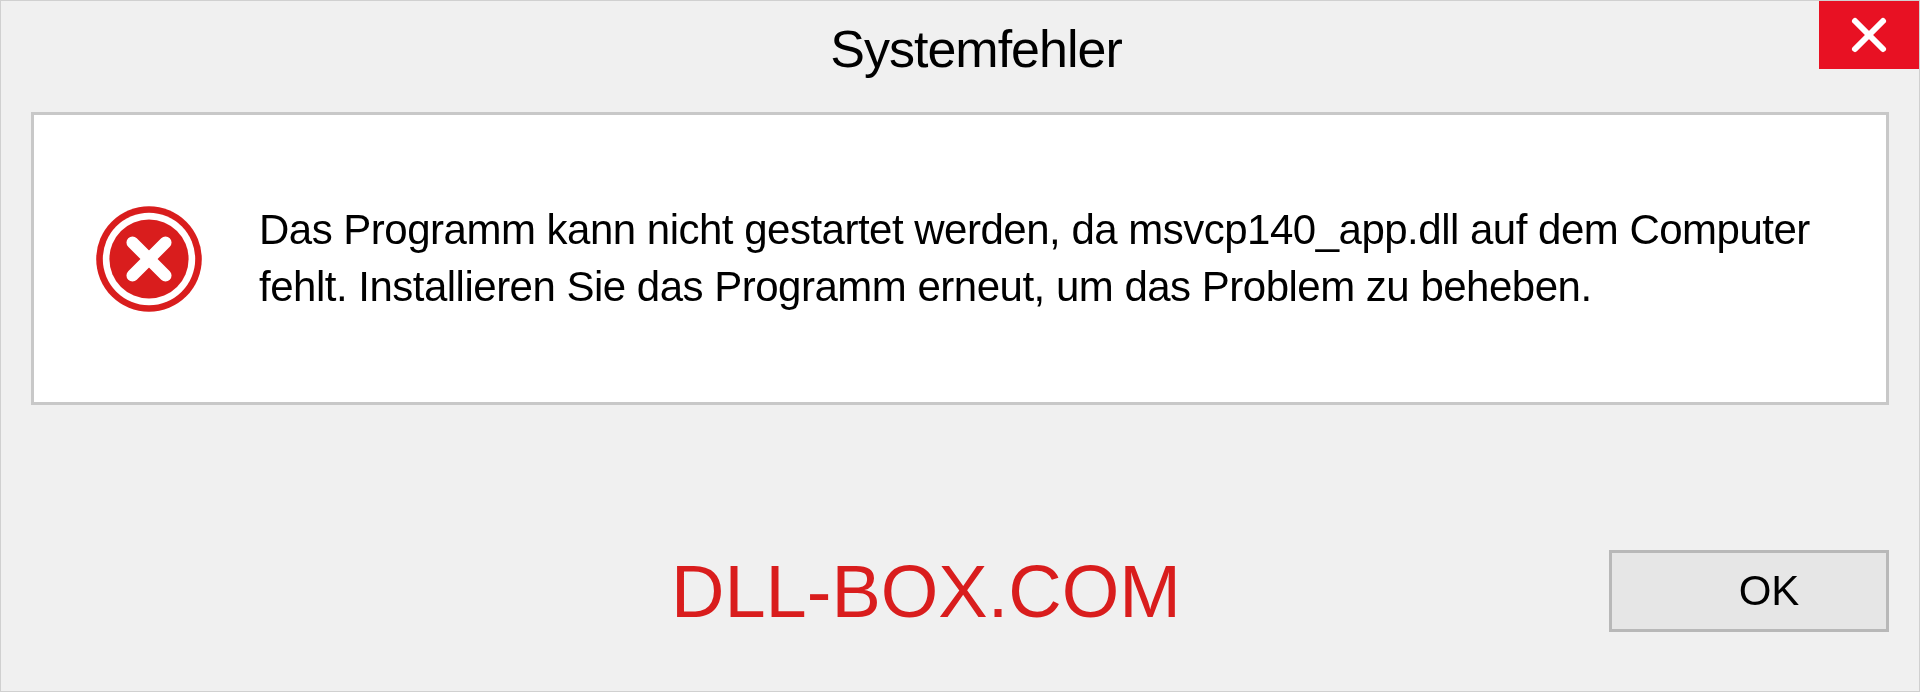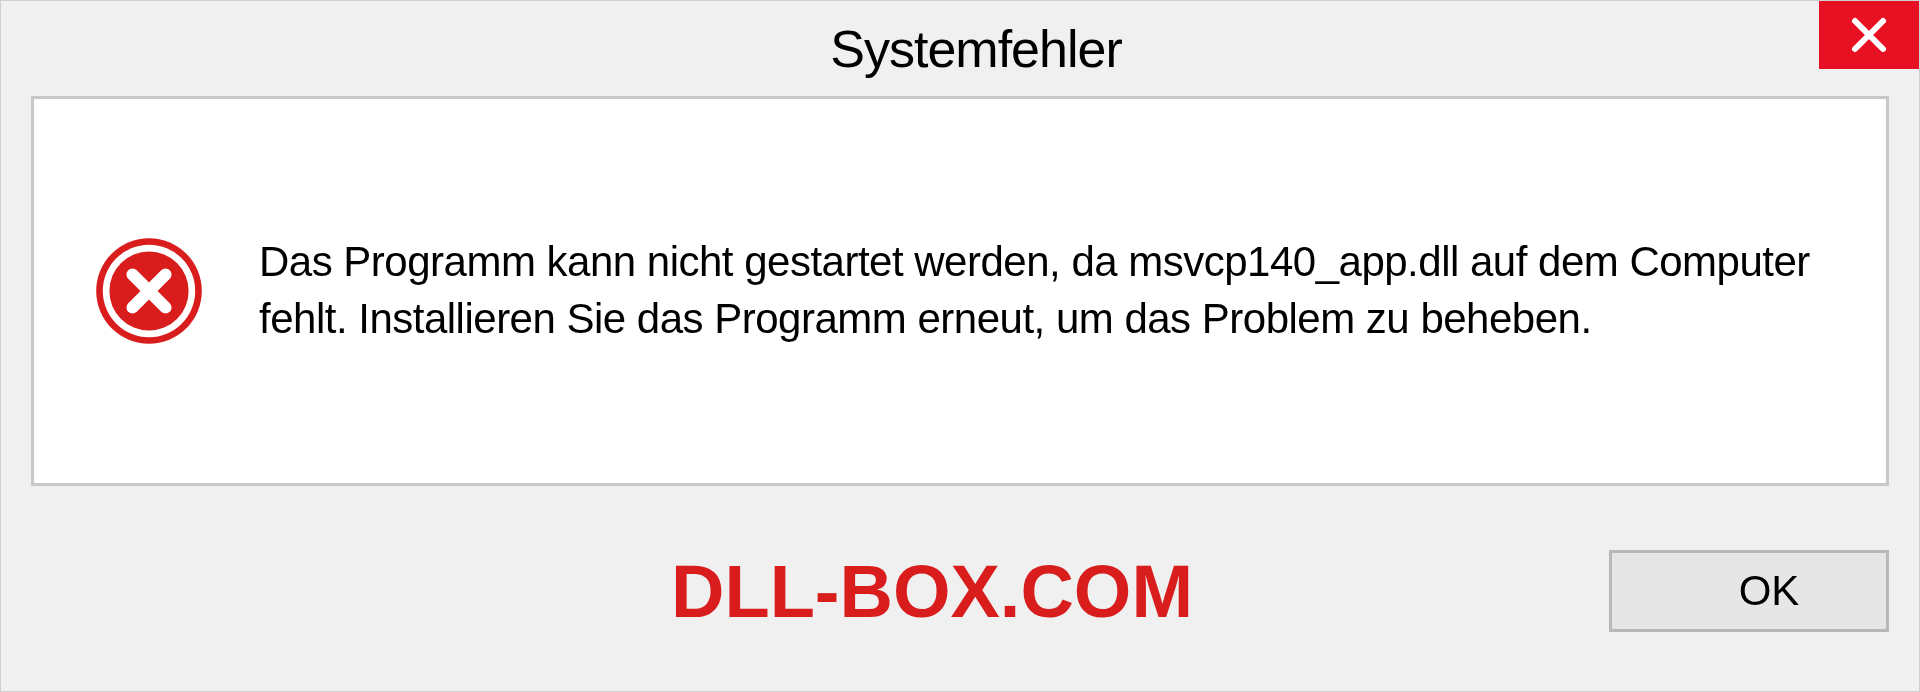--- a/index.html
+++ b/index.html
@@ -47,24 +47,24 @@
       display: flex;
       align-items: center;
       justify-content: center;
       cursor: pointer;
     }
     .close-btn svg {
       width: 40px;
       height: 40px;
     }
     .content-box {
-      margin: 0 30px;
+      margin: 16px 30px;
       background: #fff;
       border: 3px solid #c8c8c8;
-      height: 390px;
+      height: 293px;
       display: flex;
       align-items: center;
       padding: 40px 50px 40px 60px;
     }
     .error-icon {
       width: 110px;
       height: 110px;
       flex-shrink: 0;
       margin-right: 55px;
     }
@@ -85,21 +85,21 @@
       left: 0;
       right: 0;
       height: 180px;
       display: flex;
       align-items: center;
       justify-content: space-between;
       padding: 0 30px 20px 30px;
     }
     .watermark {
       font-size: 74px;
-      font-weight: 700;
+      font-weight: 400;
       color: #d91d1d;
       letter-spacing: 0px;
       font-family: Arial, sans-serif;
       margin-left: 640px;
     }
     .ok-btn {
       width: 280px;
       height: 82px;
       background: #e6e6e6;
       border: 3px solid #b8b8b8;

